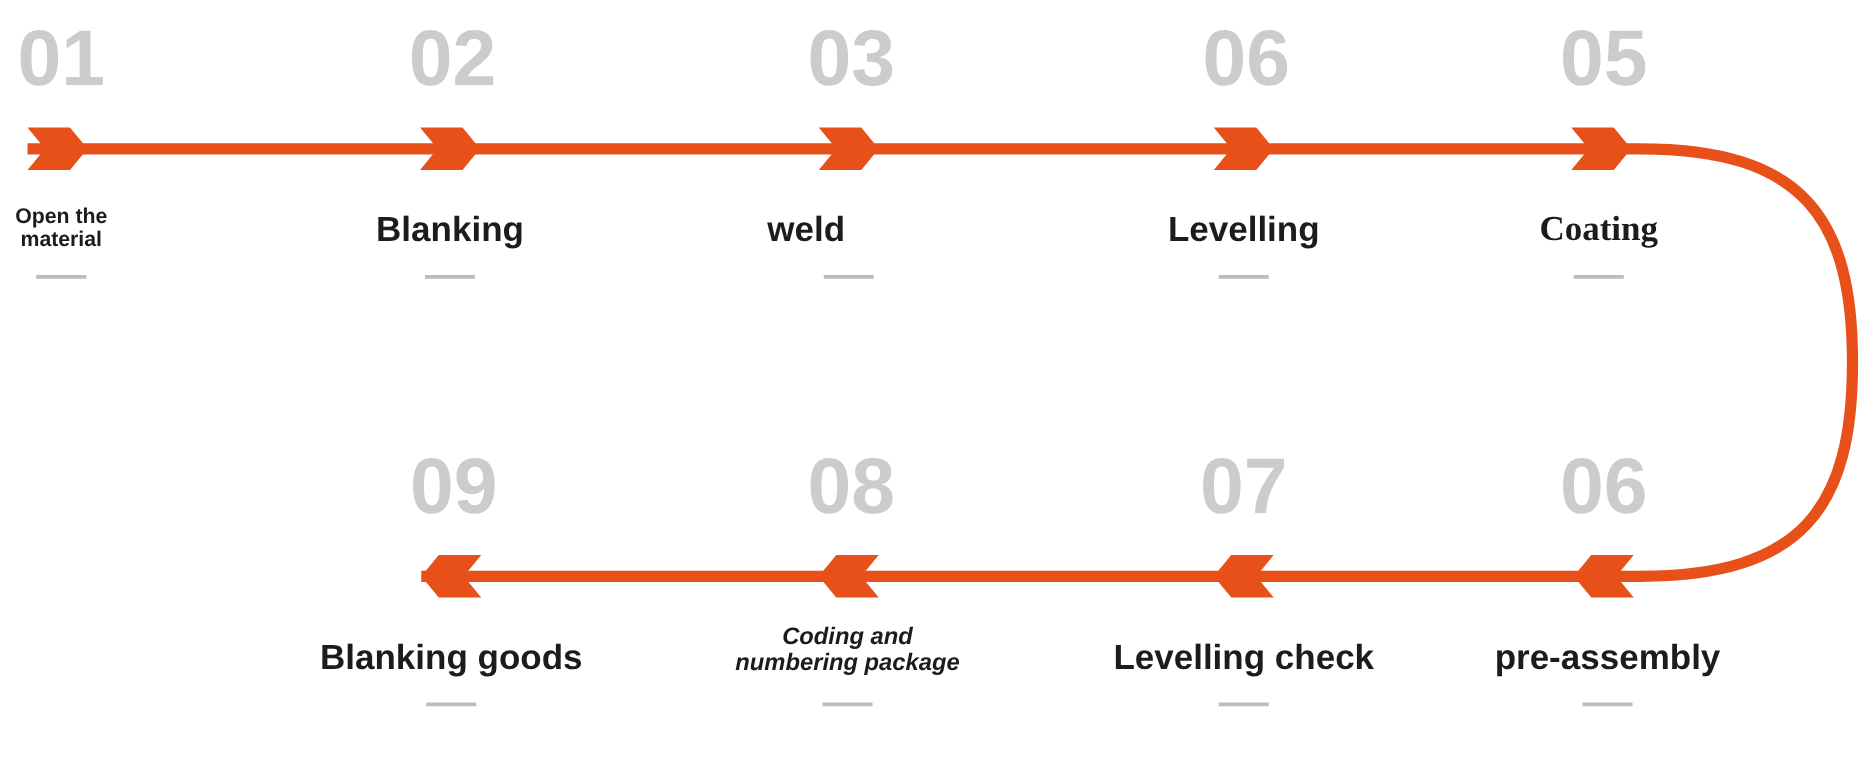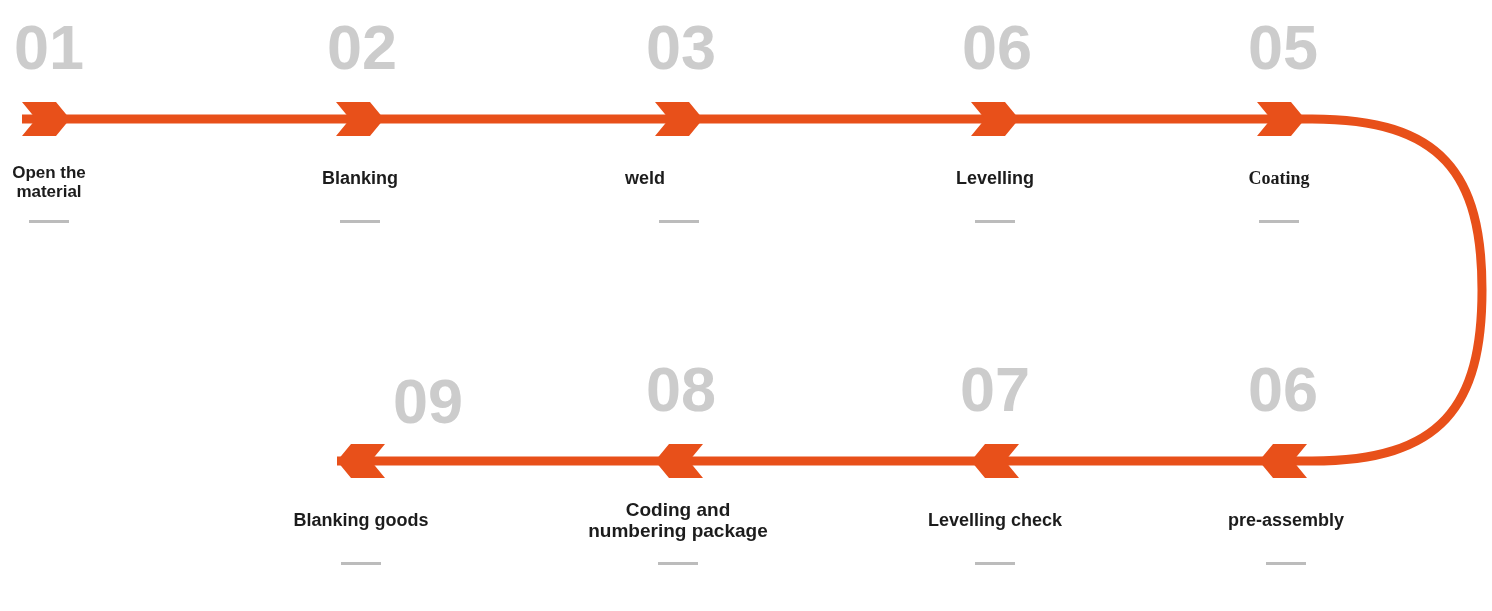--- a/index.html
+++ b/index.html
@@ -42,21 +42,21 @@
   .step-label {
     position: absolute;
     font-weight: bold;
     color: #1c1c1c;
     line-height: 1.12;
     white-space: pre-line;
     text-align: center;
     width: 280px;
     margin-left: -140px;
   }
-  .step-label.sz-lg { font-size: 18px; }
+  .step-label.sz-lg { font-size: 28px; }
   .step-label.sz-md { font-size: 19px; }
   .step-label.sz-sm { font-size: 17px; }
   .step-dash {
     position: absolute;
     width: 40px;
     height: 3px;
     background: #bcbcbc;
     margin-left: -20px;
   }
 </style>
@@ -99,21 +99,21 @@
       <div class="step-number" style="left: 1283px; top: 16px;">05</div>
       <div class="step-label sz-lg" style="left: 1279px; top: 168px; font-family: Liberation Serif, serif;">Coating</div>
       <div class="step-dash" style="left: 1279px; top: 220px; background: rgb(188, 188, 188);"></div>
       <div class="step-number" style="left: 1283px; top: 358px;">06</div>
       <div class="step-label sz-lg" style="left: 1286px; top: 510px;">pre-assembly</div>
       <div class="step-dash" style="left: 1286px; top: 562px; background: rgb(188, 188, 188);"></div>
       <div class="step-number" style="left: 995px; top: 358px;">07</div>
       <div class="step-label sz-lg" style="left: 995px; top: 510px;">Levelling check</div>
       <div class="step-dash" style="left: 995px; top: 562px; background: rgb(188, 188, 188);"></div>
       <div class="step-number" style="left: 681px; top: 358px;">08</div>
-      <div class="step-label sz-md" style="left: 678px; top: 499px;">Coding and
+      <div class="step-label sz-md" style="left: 678px; top: 499px; font-style: italic;">Coding and
 numbering package</div>
       <div class="step-dash" style="left: 678px; top: 562px; background: rgb(188, 188, 188);"></div>
-      <div class="step-number" style="left: 363px; top: 370px; text-align: right;">09</div>
+      <div class="step-number" style="left: 363px; top: 358px;">09</div>
       <div class="step-label sz-lg" style="left: 361px; top: 510px;">Blanking goods</div>
       <div class="step-dash" style="left: 361px; top: 562px; background: rgb(188, 188, 188);"></div>
     </div>
 
 </div>
 
 </body></html>

